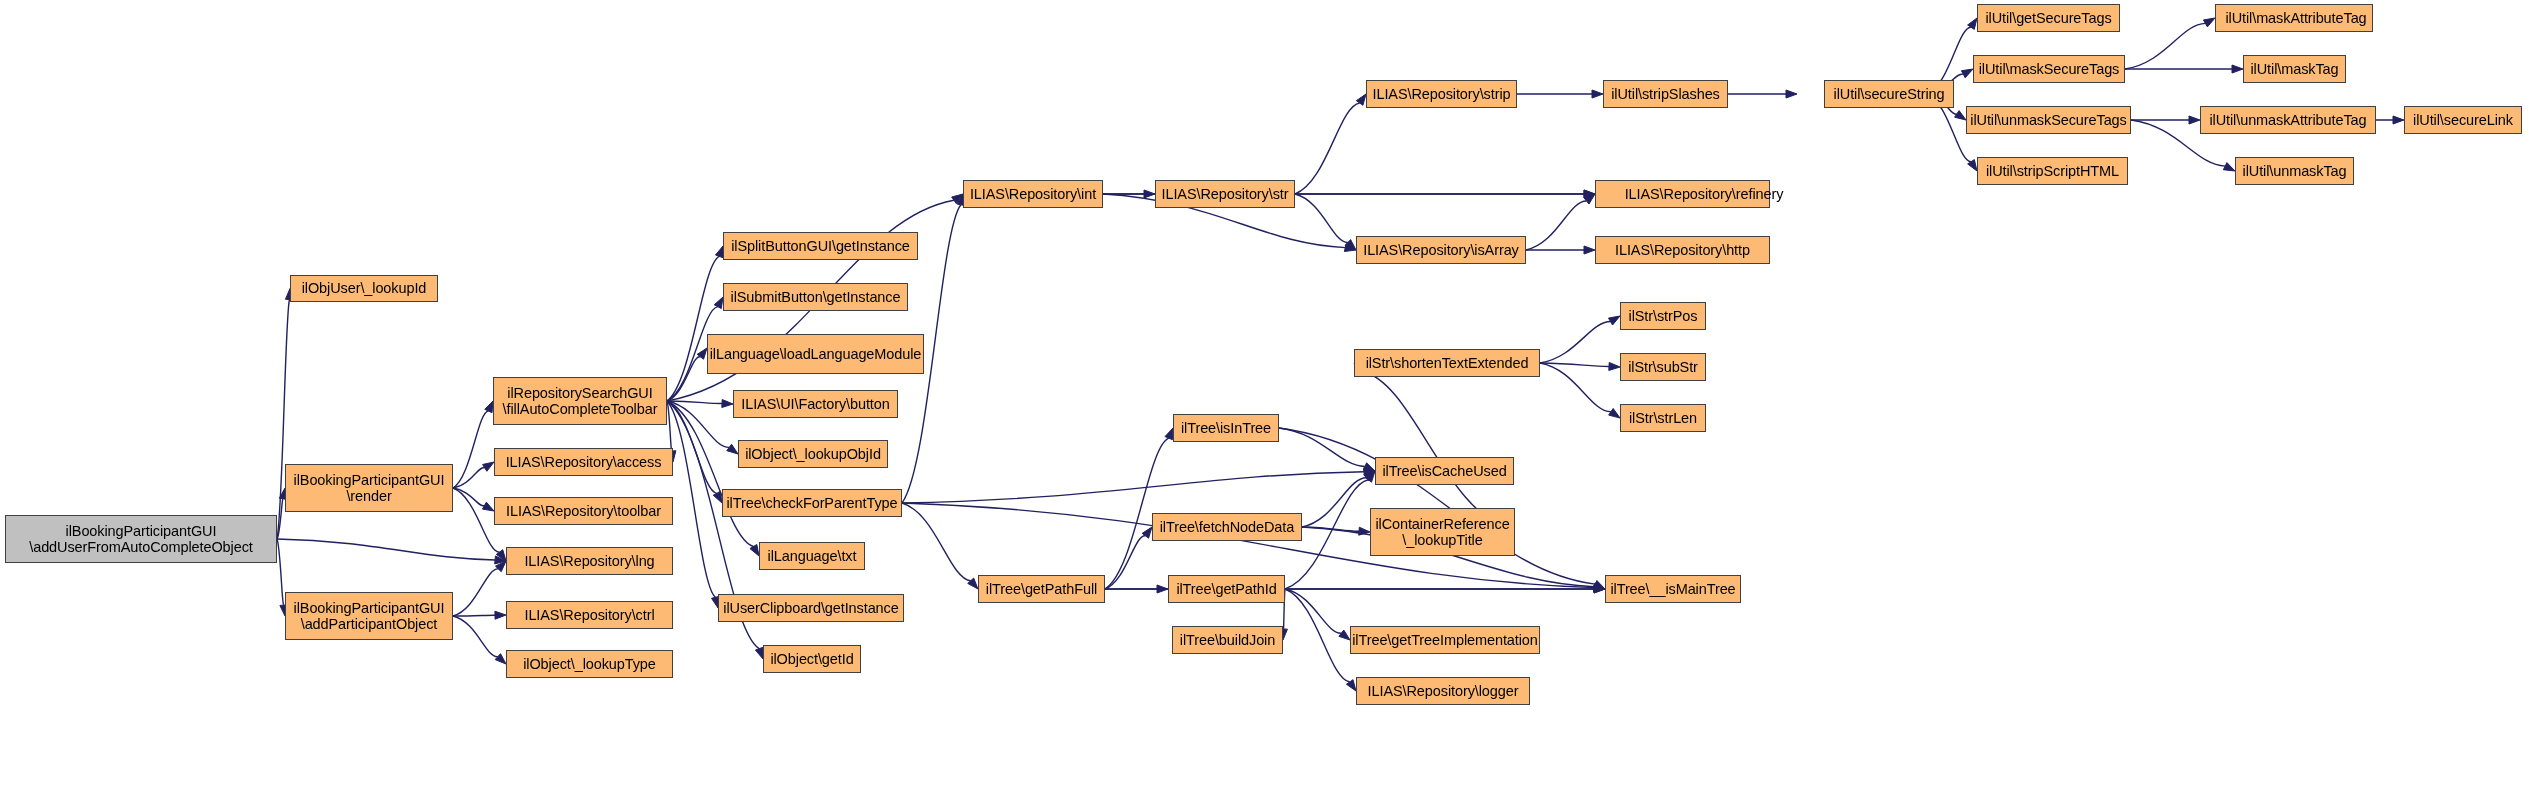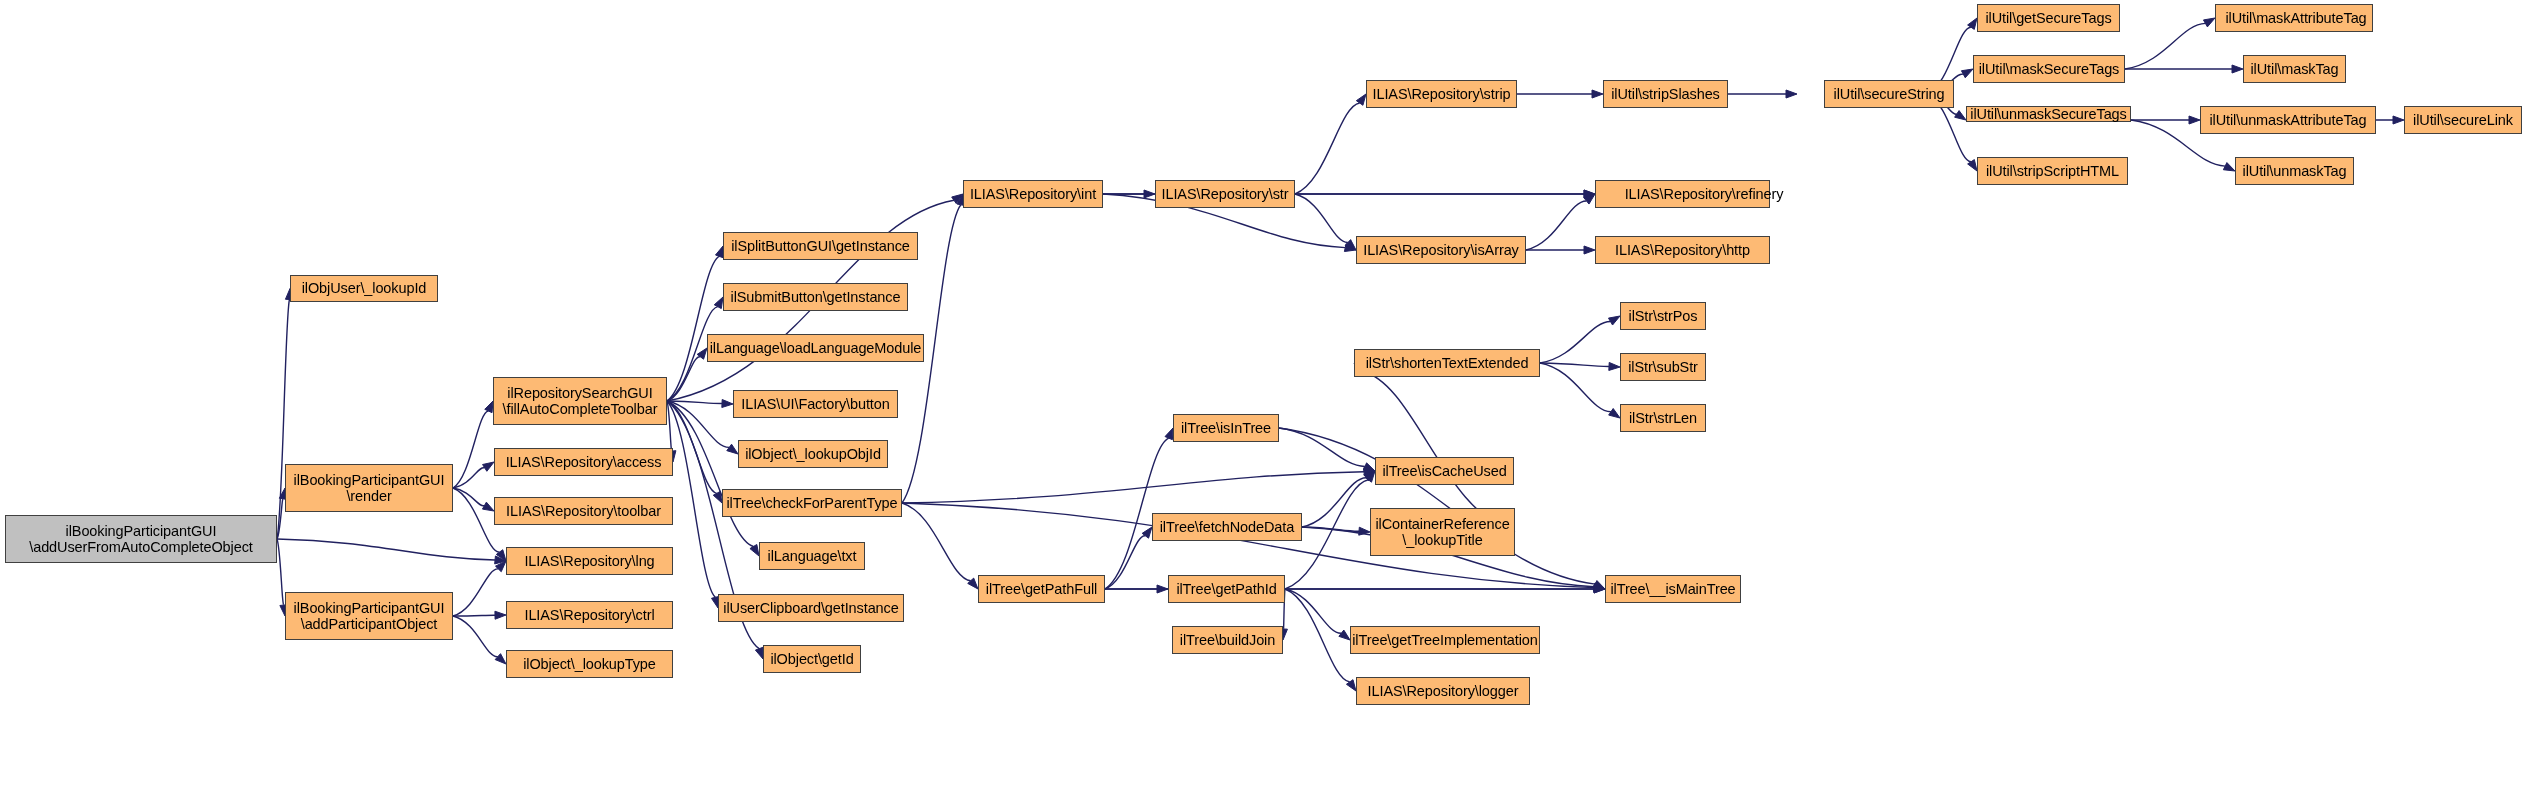--- a/index.html
+++ b/index.html
@@ -168,38 +168,38 @@
 \addParticipantObject</div>
       <div class="node" style="left: 494px; top: 448px; width: 179px; height: 28px; text-align: right;">ILIAS\Repository\access</div>
       <div class="node" style="left: 494px; top: 497px; width: 179px; height: 28px;">ILIAS\Repository\toolbar</div>
       <div class="node" style="left: 506px; top: 547px; width: 167px; height: 28px;">ILIAS\Repository\lng</div>
       <div class="node" style="left: 506px; top: 601px; width: 167px; height: 28px;">ILIAS\Repository\ctrl</div>
       <div class="node" style="left: 506px; top: 650px; width: 167px; height: 28px;">ilObject\_lookupType</div>
       <div class="node" style="left: 493px; top: 377px; width: 174px; height: 48px;">ilRepositorySearchGUI
 \fillAutoCompleteToolbar</div>
       <div class="node" style="left: 723px; top: 232px; width: 195px; height: 28px;">ilSplitButtonGUI\getInstance</div>
       <div class="node" style="left: 723px; top: 283px; width: 185px; height: 28px;">ilSubmitButton\getInstance</div>
-      <div class="node" style="left: 707px; top: 334px; width: 217px; height: 28px;">ilLanguage\loadLanguageModule</div>
+      <div class="node" style="left: 707px; top: 334px; width: 217px; height: 40px;">ilLanguage\loadLanguageModule</div>
       <div class="node" style="left: 733px; top: 390px; width: 165px; height: 28px;">ILIAS\UI\Factory\button</div>
       <div class="node" style="left: 738px; top: 440px; width: 150px; height: 28px;">ilObject\_lookupObjId</div>
       <div class="node" style="left: 722px; top: 489px; width: 180px; height: 28px;">ilTree\checkForParentType</div>
       <div class="node" style="left: 759px; top: 542px; width: 106px; height: 28px;">ilLanguage\txt</div>
       <div class="node" style="left: 718px; top: 594px; width: 186px; height: 28px;">ilUserClipboard\getInstance</div>
       <div class="node" style="left: 763px; top: 645px; width: 98px; height: 28px;">ilObject\getId</div>
       <div class="node" style="left: 963px; top: 180px; width: 140px; height: 28px;">ILIAS\Repository\int</div>
       <div class="node" style="left: 1155px; top: 180px; width: 140px; height: 28px;">ILIAS\Repository\str</div>
       <div class="node" style="left: 1366px; top: 80px; width: 151px; height: 28px;">ILIAS\Repository\strip</div>
       <div class="node" style="left: 1356px; top: 236px; width: 170px; height: 28px;">ILIAS\Repository\isArray</div>
       <div class="node" style="left: 1595px; top: 180px; width: 175px; height: 28px; padding-left: 47px;">ILIAS\Repository\refinery</div>
       <div class="node" style="left: 1595px; top: 236px; width: 175px; height: 28px;">ILIAS\Repository\http</div>
       <div class="node" style="left: 1603px; top: 80px; width: 125px; height: 28px;">ilUtil\stripSlashes</div>
       <div class="node" style="left: 1797px; top: 80px; width: 130px; height: 28px; margin-left: 27px;">ilUtil\secureString</div>
       <div class="node" style="left: 1977px; top: 4px; width: 143px; height: 28px;">ilUtil\getSecureTags</div>
       <div class="node" style="left: 1973px; top: 55px; width: 152px; height: 28px;">ilUtil\maskSecureTags</div>
-      <div class="node" style="left: 1966px; top: 106px; width: 165px; height: 16px;">ilUtil\unmaskSecureTags</div>
+      <div class="node" style="left: 1966px; top: 106px; width: 165px; height: 28px;">ilUtil\unmaskSecureTags</div>
       <div class="node" style="left: 1977px; top: 157px; width: 151px; height: 28px;">ilUtil\stripScriptHTML</div>
       <div class="node" style="left: 2215px; top: 4px; width: 158px; height: 28px; padding-left: 8px;">ilUtil\maskAttributeTag</div>
       <div class="node" style="left: 2243px; top: 55px; width: 103px; height: 28px;">ilUtil\maskTag</div>
       <div class="node" style="left: 2200px; top: 106px; width: 176px; height: 28px;">ilUtil\unmaskAttributeTag</div>
       <div class="node" style="left: 2235px; top: 157px; width: 119px; height: 28px;">ilUtil\unmaskTag</div>
       <div class="node" style="left: 2404px; top: 106px; width: 118px; height: 28px;">ilUtil\secureLink</div>
       <div class="node" style="left: 1354px; top: 349px; width: 186px; height: 28px;">ilStr\shortenTextExtended</div>
       <div class="node" style="left: 1620px; top: 302px; width: 86px; height: 28px;">ilStr\strPos</div>
       <div class="node" style="left: 1620px; top: 353px; width: 86px; height: 28px;">ilStr\subStr</div>
       <div class="node" style="left: 1620px; top: 404px; width: 86px; height: 28px;">ilStr\strLen</div>

